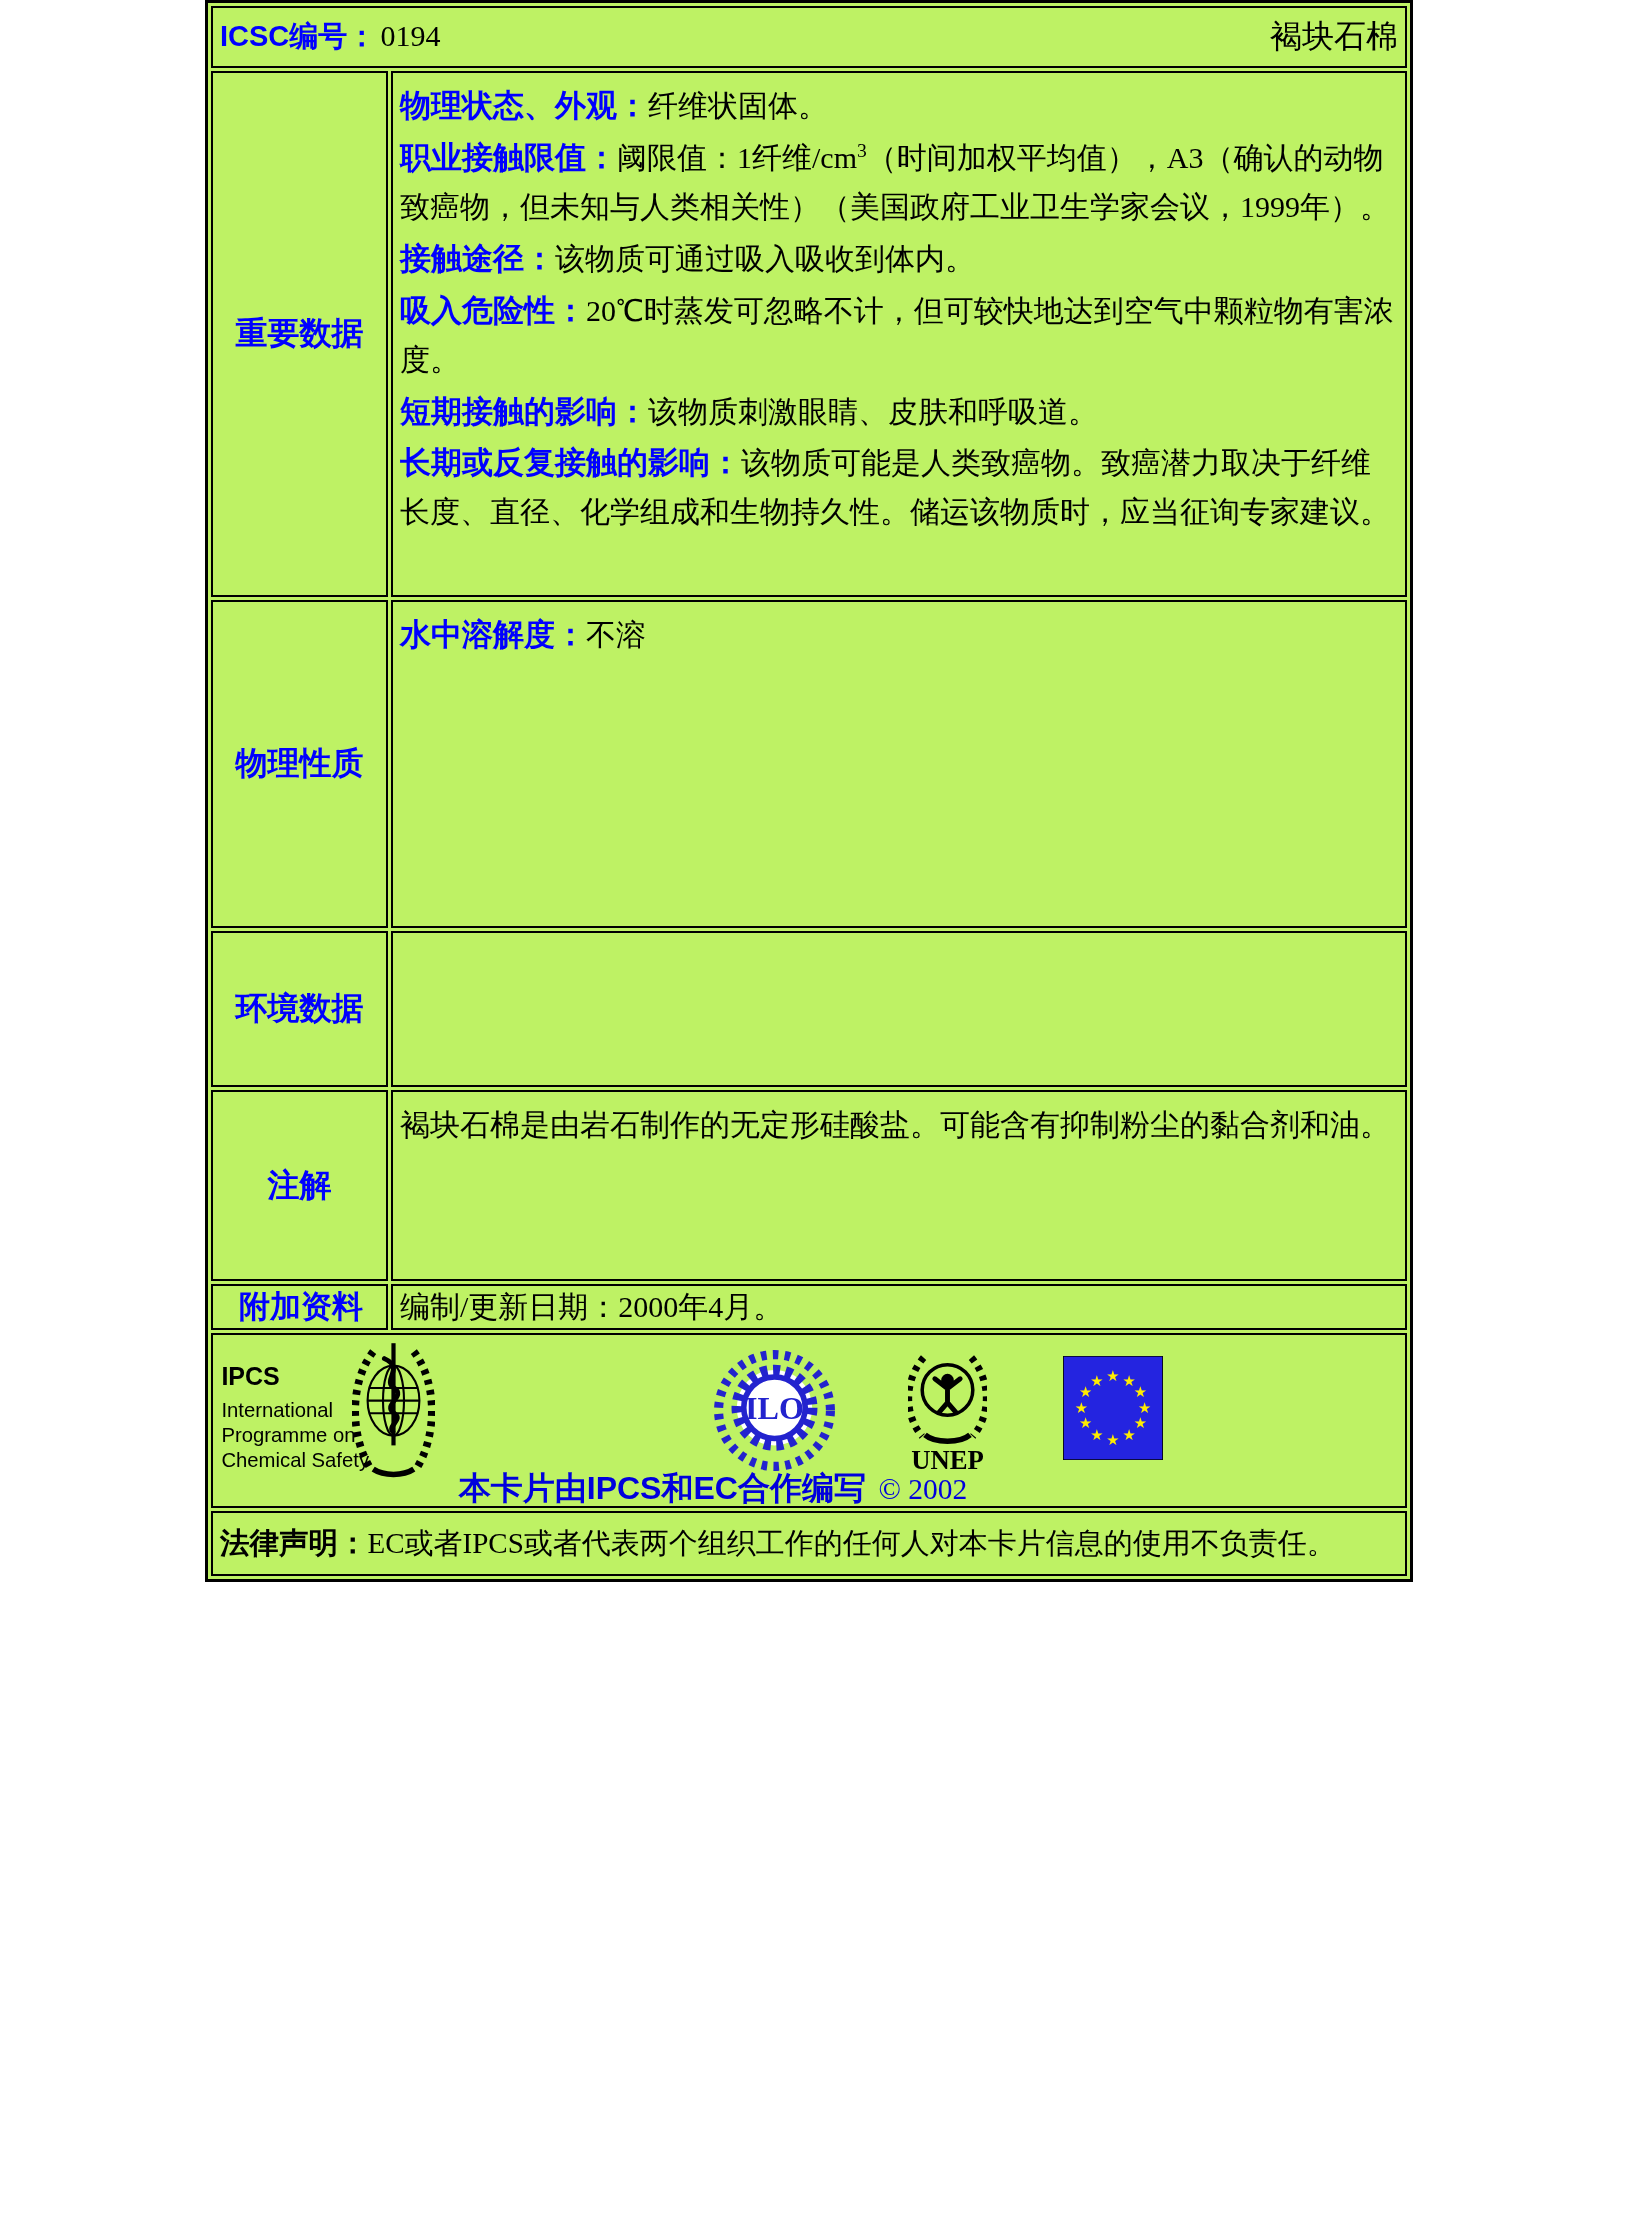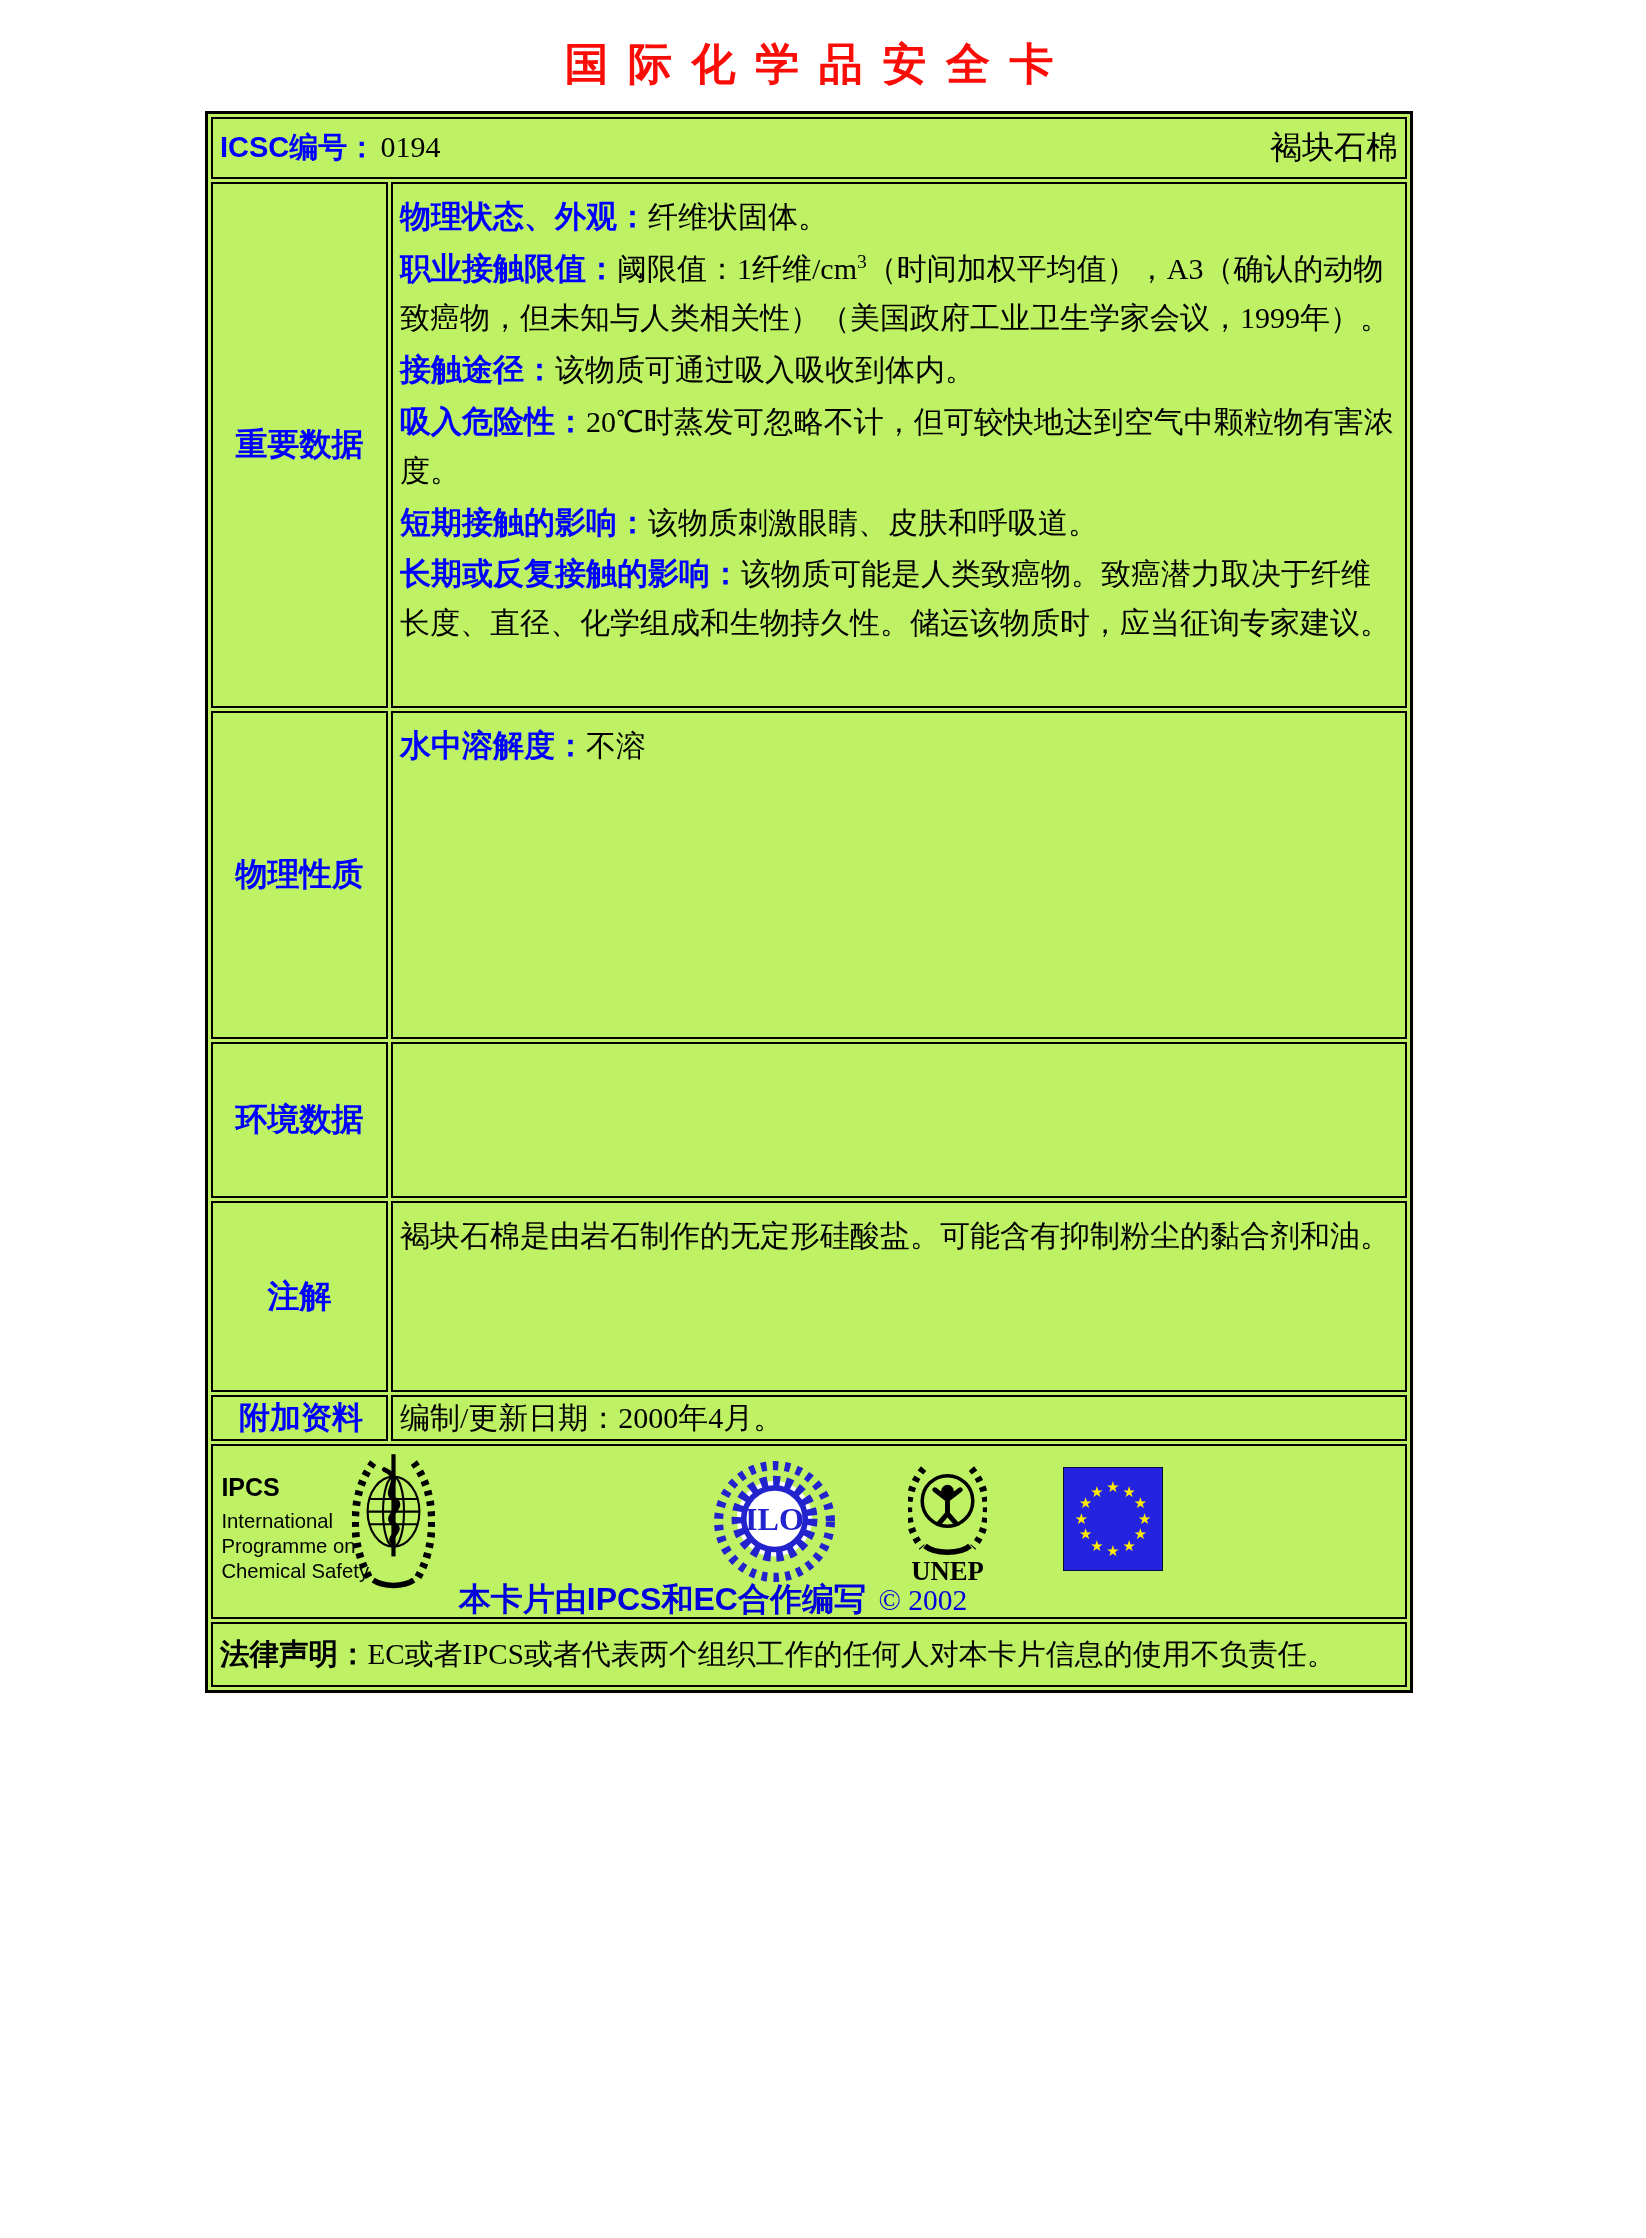--- a/index.html
+++ b/index.html
@@ -62,21 +62,20 @@
   .copy-year { color:#0000DD; font-family:"Liberation Serif", serif; font-size:29.5px; margin-left:12.6px; }
 
   .legal-cell { vertical-align:middle; font-size:29px; }
   .legal-label { font-family:"Liberation Sans", sans-serif; font-weight:bold; color:#000; font-size:29.5px; }
 </style>
 </head>
 <body>
 
 <div class="container">
 
-  <h1 class="page-title">国际化学品安全卡</h1>
 
   <table class="card">
     <colgroup>
         <col class="c-label">
         <col>
       </colgroup>
 
     <tbody>
         <tr class="r-header">
       <td colspan="2" class="header-cell">

